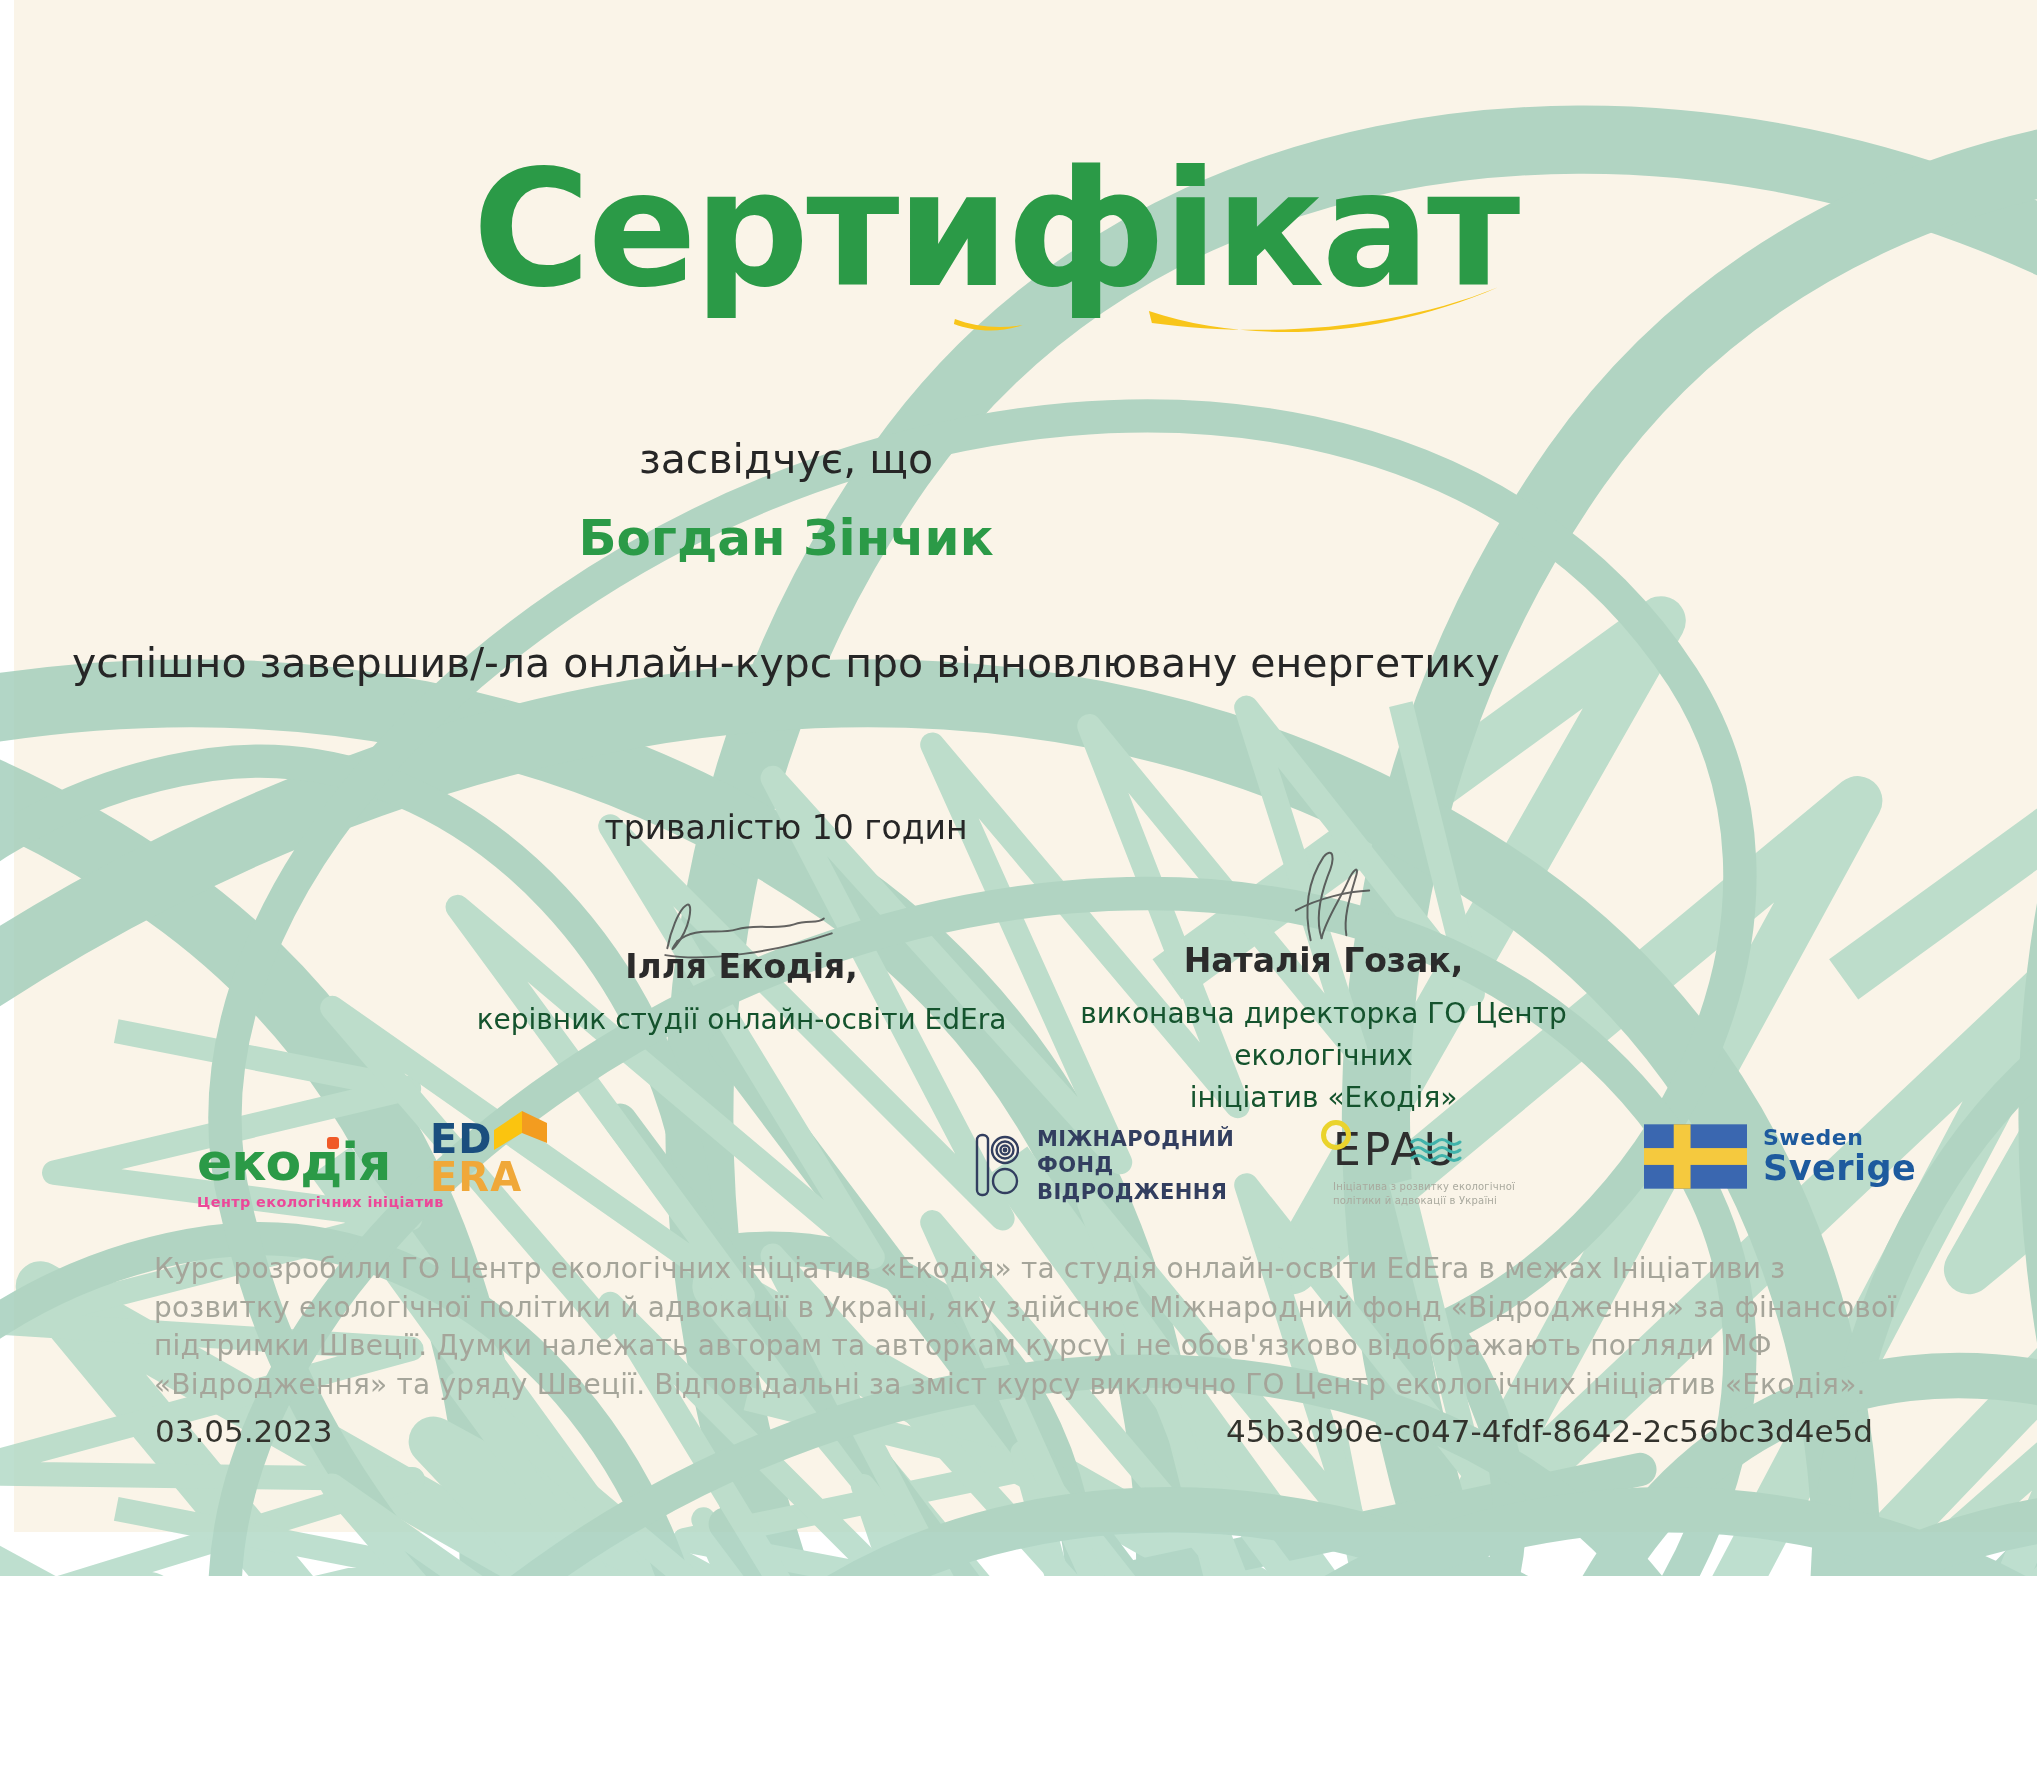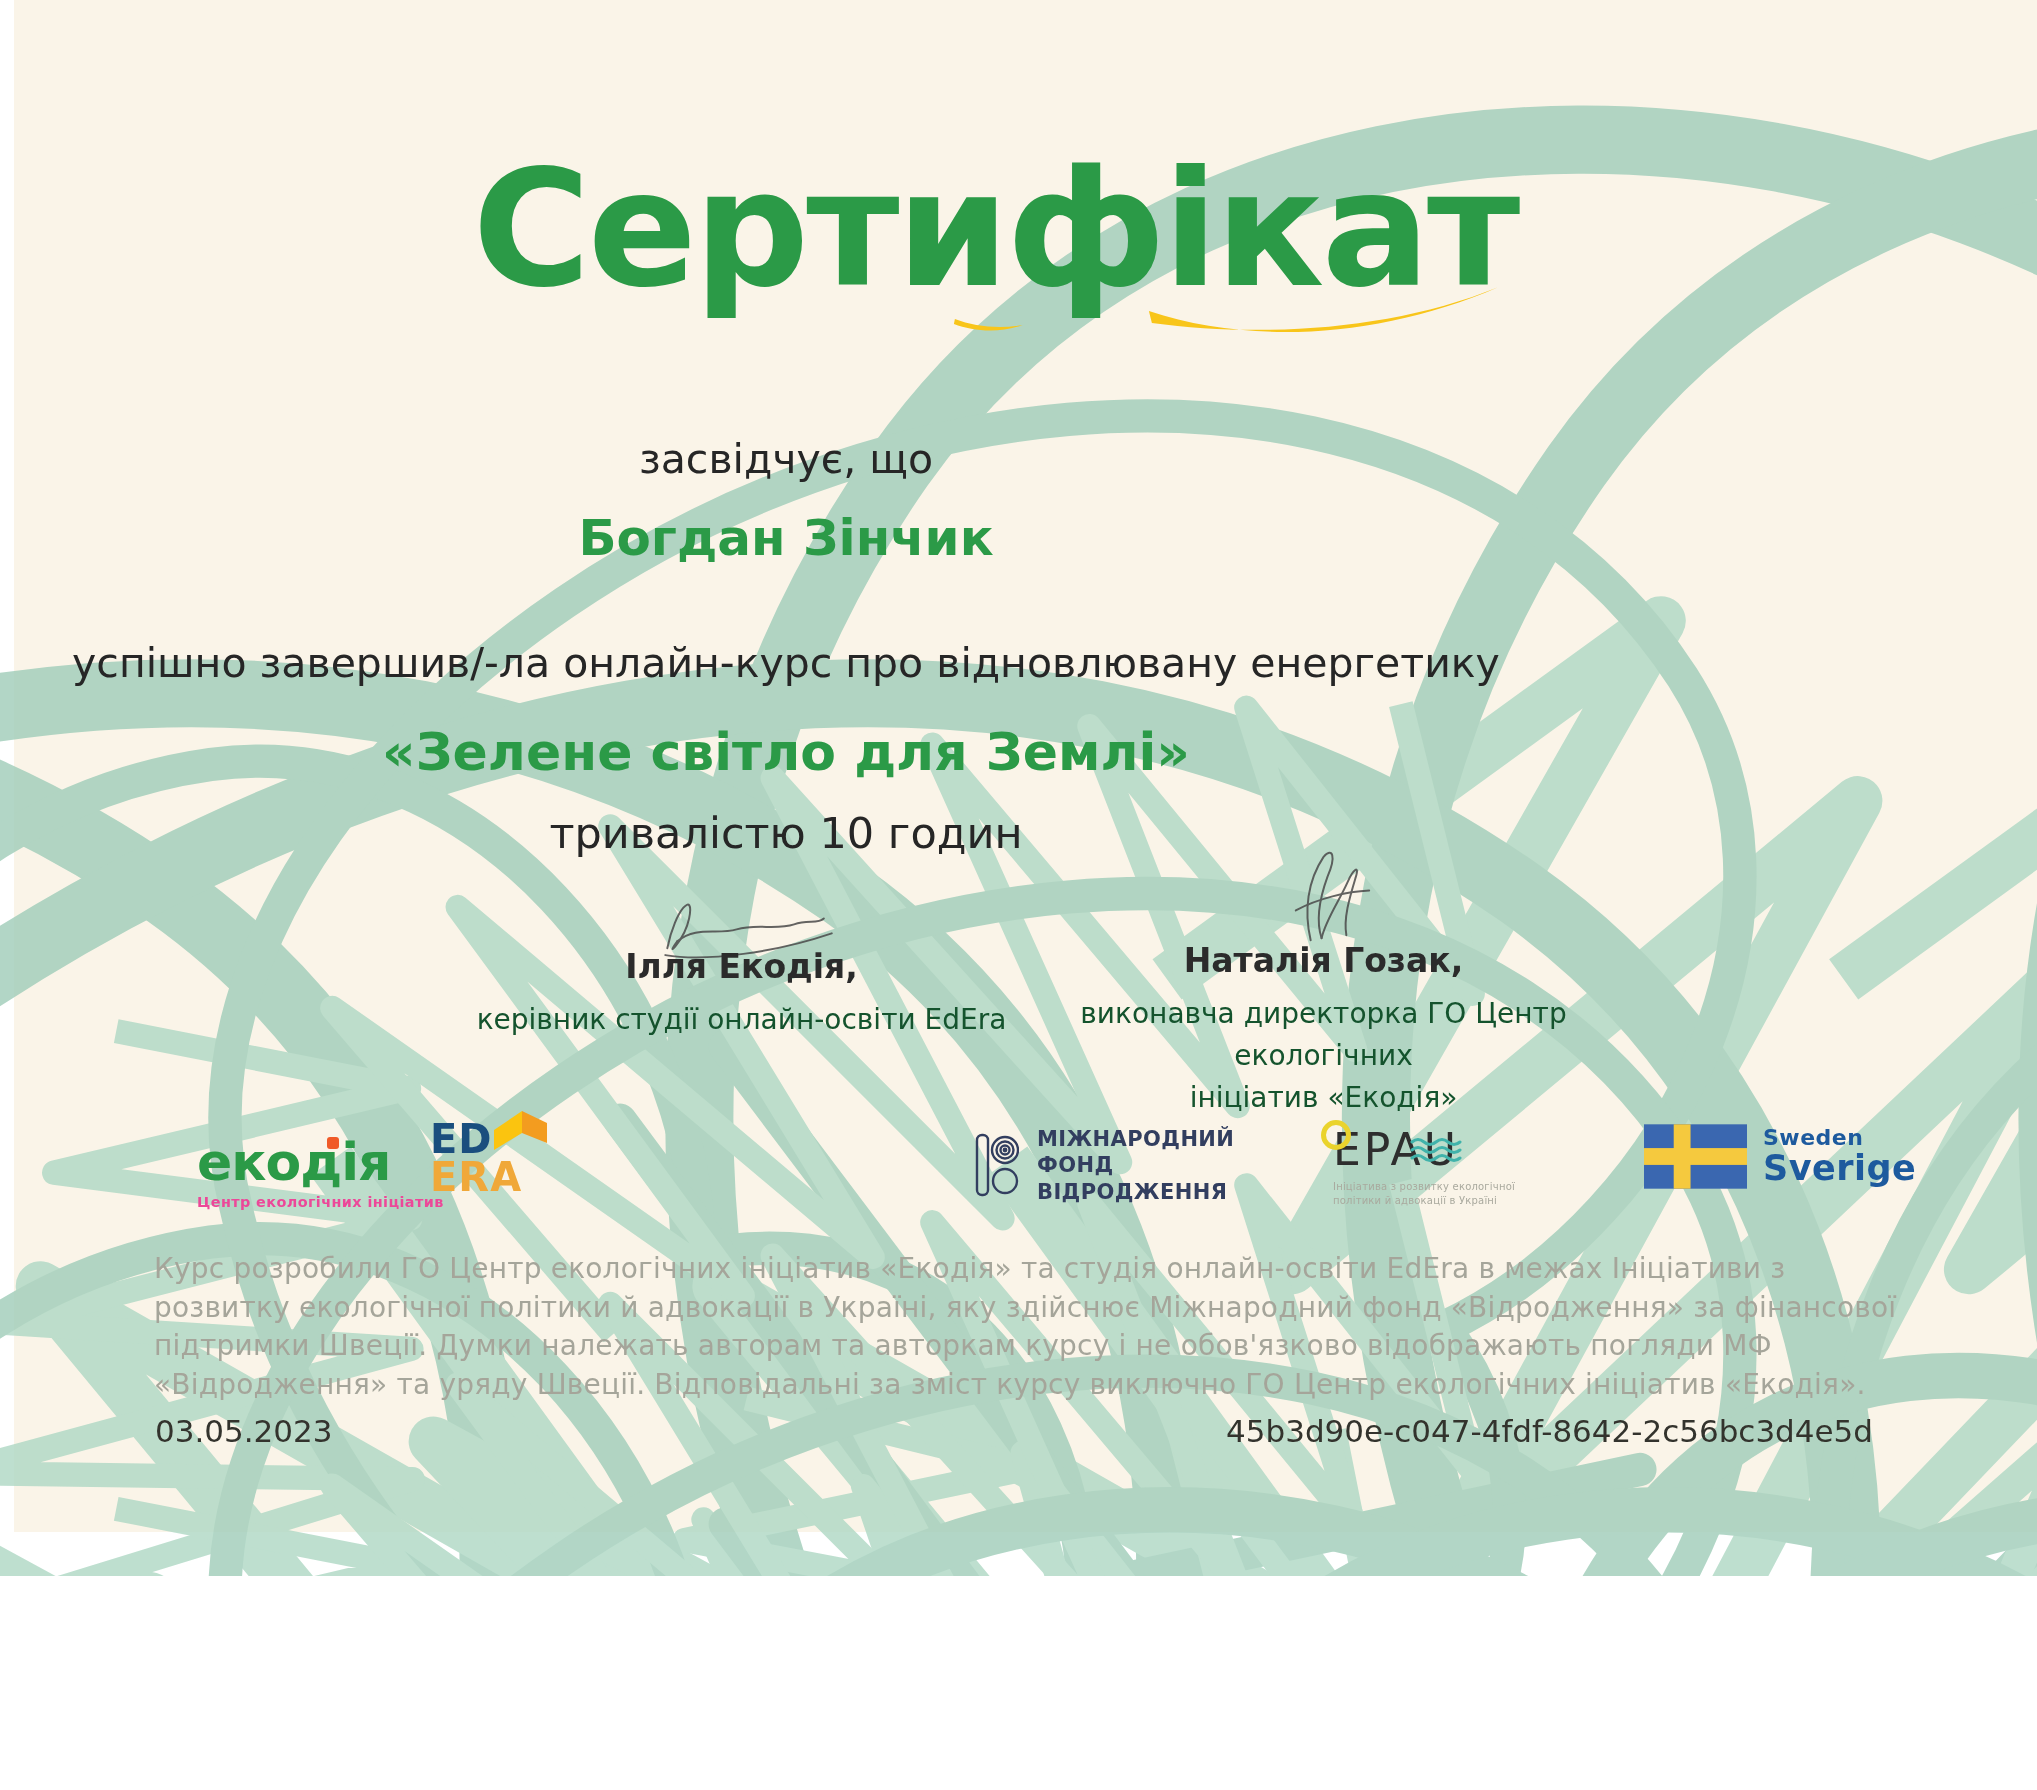--- a/index.html
+++ b/index.html
@@ -144,22 +144,21 @@
   <div class="abs title" style="left:0;width:1990px;top:149px;text-align:center;">Сертифікат</div>
 
   <svg class="abs" style="left:935px;top:267px;" width="577" height="90" viewBox="0 0 580 90">
     <path d="M20,52 C40,60 66,62 88,58 C64,67 38,64 19,57 Z" fill="#F8C51A"></path>
     <path d="M215,44 C320,79 450,70 566,20 C460,63 330,71 218,56 Z" fill="#F8C51A"></path>
   </svg>
 
   <div class="centercol plain" style="top:435px;font-size:41px;">засвідчує, що</div>
   <div class="centercol green" style="top:509px;font-size:50px;">Богдан Зінчик</div>
   <div class="centercol plain" style="top:639px;font-size:41px;">успішно завершив/-ла онлайн-курс про відновлювану енергетику</div>
-  <div class="centercol green" style="top:722px;font-size:52px;">«Зелене світло для Землі»</div>
-  <div class="centercol plain" style="top:808px;font-size:43px;">тривалістю 10 годин</div>
+  <div class="centercol plain" style="top:808px;font-size:33px;">тривалістю 10 годин</div>
 
   <svg class="abs" style="left:637px;top:864px;" width="229" height="104" viewBox="0 0 230 105">
     <g fill="none" stroke="#4a4a4a" stroke-width="2" stroke-linecap="round" opacity=".85">
       <path d="M30,85 C38,45 58,26 52,55 C47,78 26,97 40,78"></path>
       <path d="M40,78 C60,62 80,72 100,66 C120,60 140,67 158,61 C172,56 182,61 188,55"></path>
       <path d="M28,92 C70,99 140,89 196,70"></path>
     </g>
   </svg>
   <svg class="abs" style="left:1256px;top:841px;" width="149" height="119" viewBox="0 0 150 120">
     <g fill="none" stroke="#4a4a4a" stroke-width="2" stroke-linecap="round" opacity=".85">

